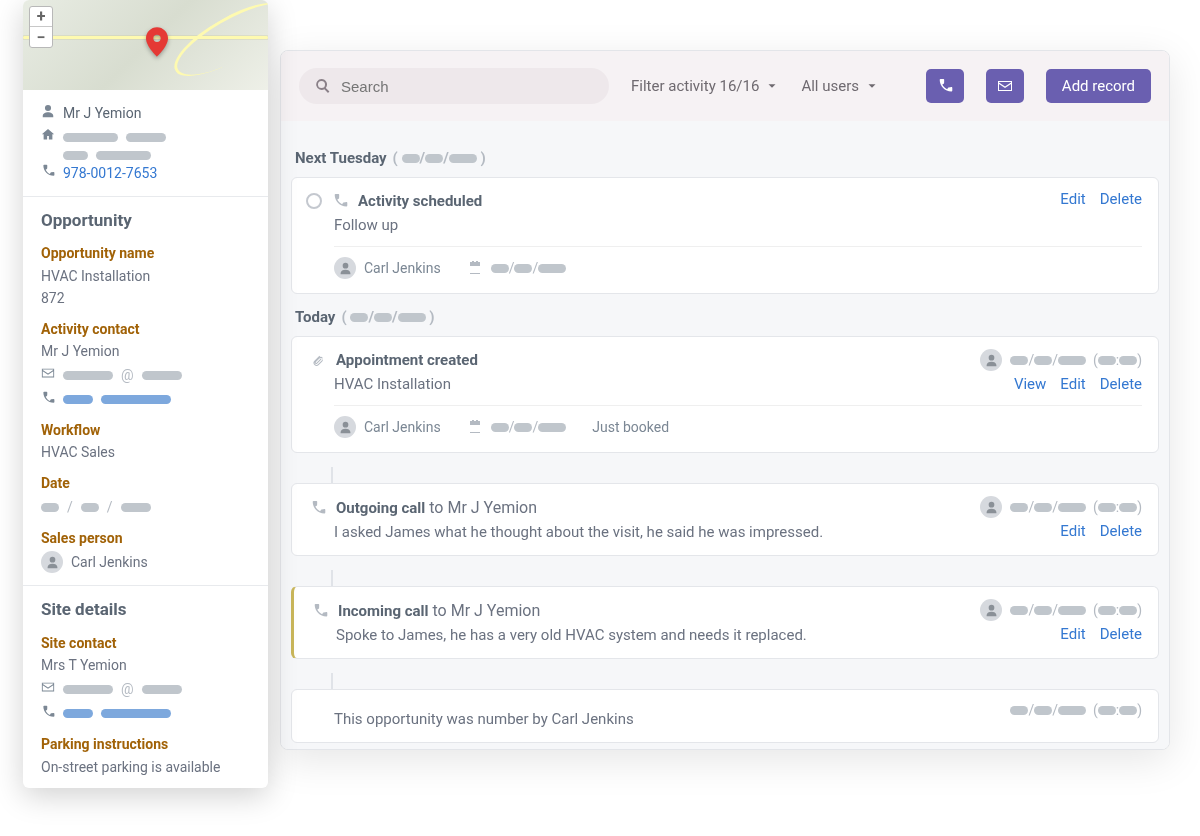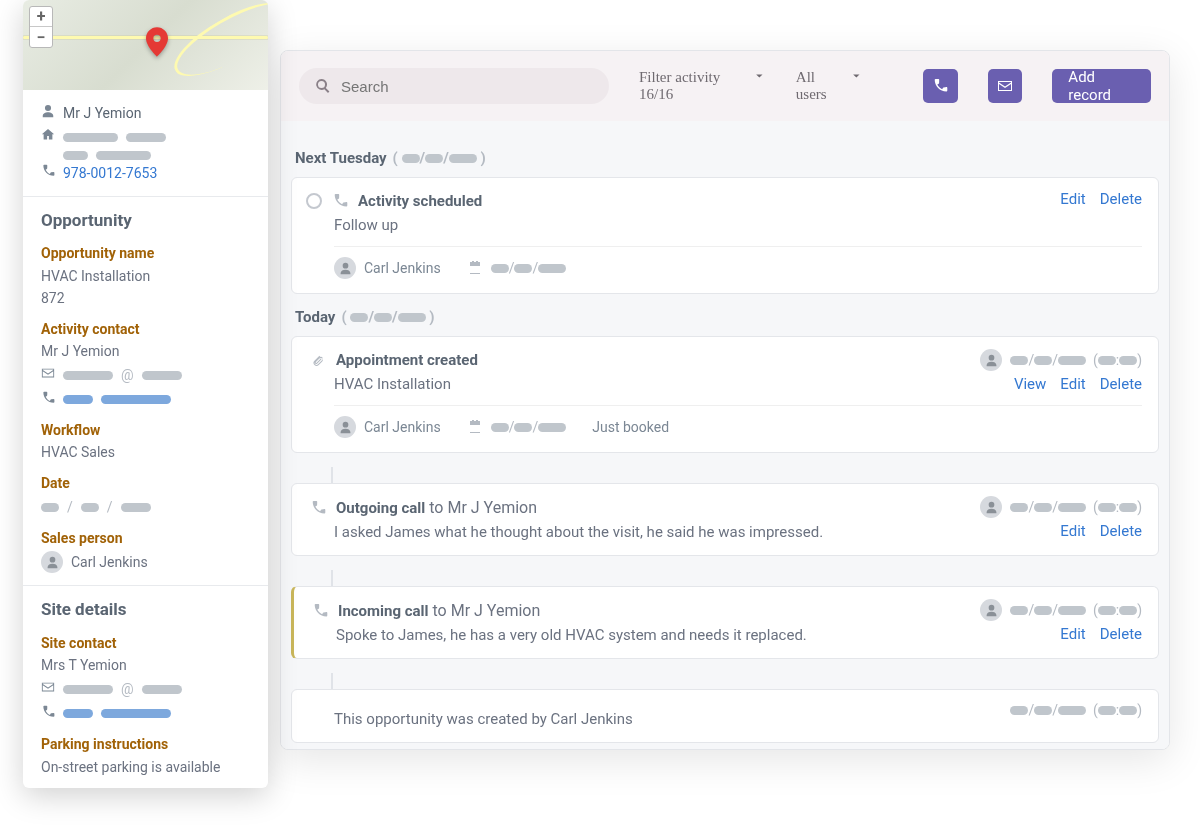--- a/index.html
+++ b/index.html
@@ -17,24 +17,24 @@
 .sb-section:last-child { border-bottom: none; }
 .sb-row { display: flex; align-items: center; gap: 8px; margin: 2px 0; }
 .sb-icon { width: 14px; color: #7b8794; flex-shrink: 0; }
 .sb-h { font-size: 17px; font-weight: 700; color: #5a6572; margin-bottom: 4px; }
 .sb-label { font-weight: 700; color: #a16207; margin-top: 8px; }
 .sb-val { color: #6b7280; }
 .link { color: #3478d1; cursor: pointer; }
 .ph { display: inline-block; height: 9px; background: #c0c6cc; border-radius: 5px; }
 .ph-blue { background: #7da8dd; }
 .main { position: absolute; left: 280px; top: 50px; width: 890px; height: 700px; background: #fff; border: 1px solid #e3e5e9; border-radius: 8px; box-shadow: 0 10px 40px rgba(0,0,0,0.1); overflow: hidden; }
-.toolbar { height: 70px; background: #f6f2f4; display: flex; align-items: center; padding: 0 18px; gap: 30px; }
+.toolbar { height: 70px; background: #f6f2f4; display: flex; align-items: center; padding: 0 18px; gap: 22px; }
 .search { flex: 0 0 310px; height: 36px; background: #eee8eb; border-radius: 18px; display: flex; align-items: center; padding: 0 16px; gap: 10px; color: #8a8088; }
 .search input { border: none; background: transparent; outline: none; font-size: 15px; flex: 1; color: #5a6572; }
-.filter { color: #6f6a70; font-size: 15px; display: flex; align-items: flex-start; gap: 6px; cursor: pointer; font-family: Liberation Serif, serif; }
+.filter { color: #6f6a70; font-size: 15px; display: flex; align-items: center; gap: 6px; cursor: pointer; }
 .spacer { flex: 1; }
 .btn-icon { width: 38px; height: 34px; background: #6a5fb0; border-radius: 5px; display: flex; align-items: center; justify-content: center; color: #fff; cursor: pointer; }
 .btn-primary { height: 34px; background: #6a5fb0; color: #fff; border-radius: 5px; padding: 0 16px; display: flex; align-items: center; font-size: 15px; cursor: pointer; }
 .feed { padding: 18px 10px 10px 10px; background: #f6f7f9; height: calc(100% - 70px); overflow: auto; }
 .day-head { font-size: 15px; font-weight: 700; color: #5a6572; margin: 10px 0 10px 4px; display: flex; align-items: center; gap: 6px; }
 .card { background: #fff; border: 1px solid #e4e6ea; border-radius: 6px; padding: 14px 16px 14px 16px; margin-bottom: 14px; position: relative; }
 .card.highlight { border-left: 3px solid #c9b65a; }
 .card-head { display: flex; align-items: center; gap: 10px; }
 .card-title { font-weight: 700; color: #5a6572; font-size: 15px; }
 .card-title-sub { color: #6b7280; font-weight: 400; margin-top: 6px; }
@@ -349,16 +349,16 @@
         <span class="link">Delete</span>
       </div>
     </div>
 
     <div class="connector"></div>
 
     <div class="card">
       <div class="top-right">
         <span class="muted"><span class="ph" style="width:18px"></span>/<span class="ph" style="width:18px"></span>/<span class="ph" style="width:28px"></span> &nbsp;(<span class="ph" style="width:18px"></span>:<span class="ph" style="width:18px"></span>)</span>
       </div>
-      <div class="card-desc">This opportunity was created by Carl Jenkins</div>
+      <div class="card-desc">This opportunity was number by Carl Jenkins</div>
     </div>
   </div>
 </div>
 
 </body></html>

